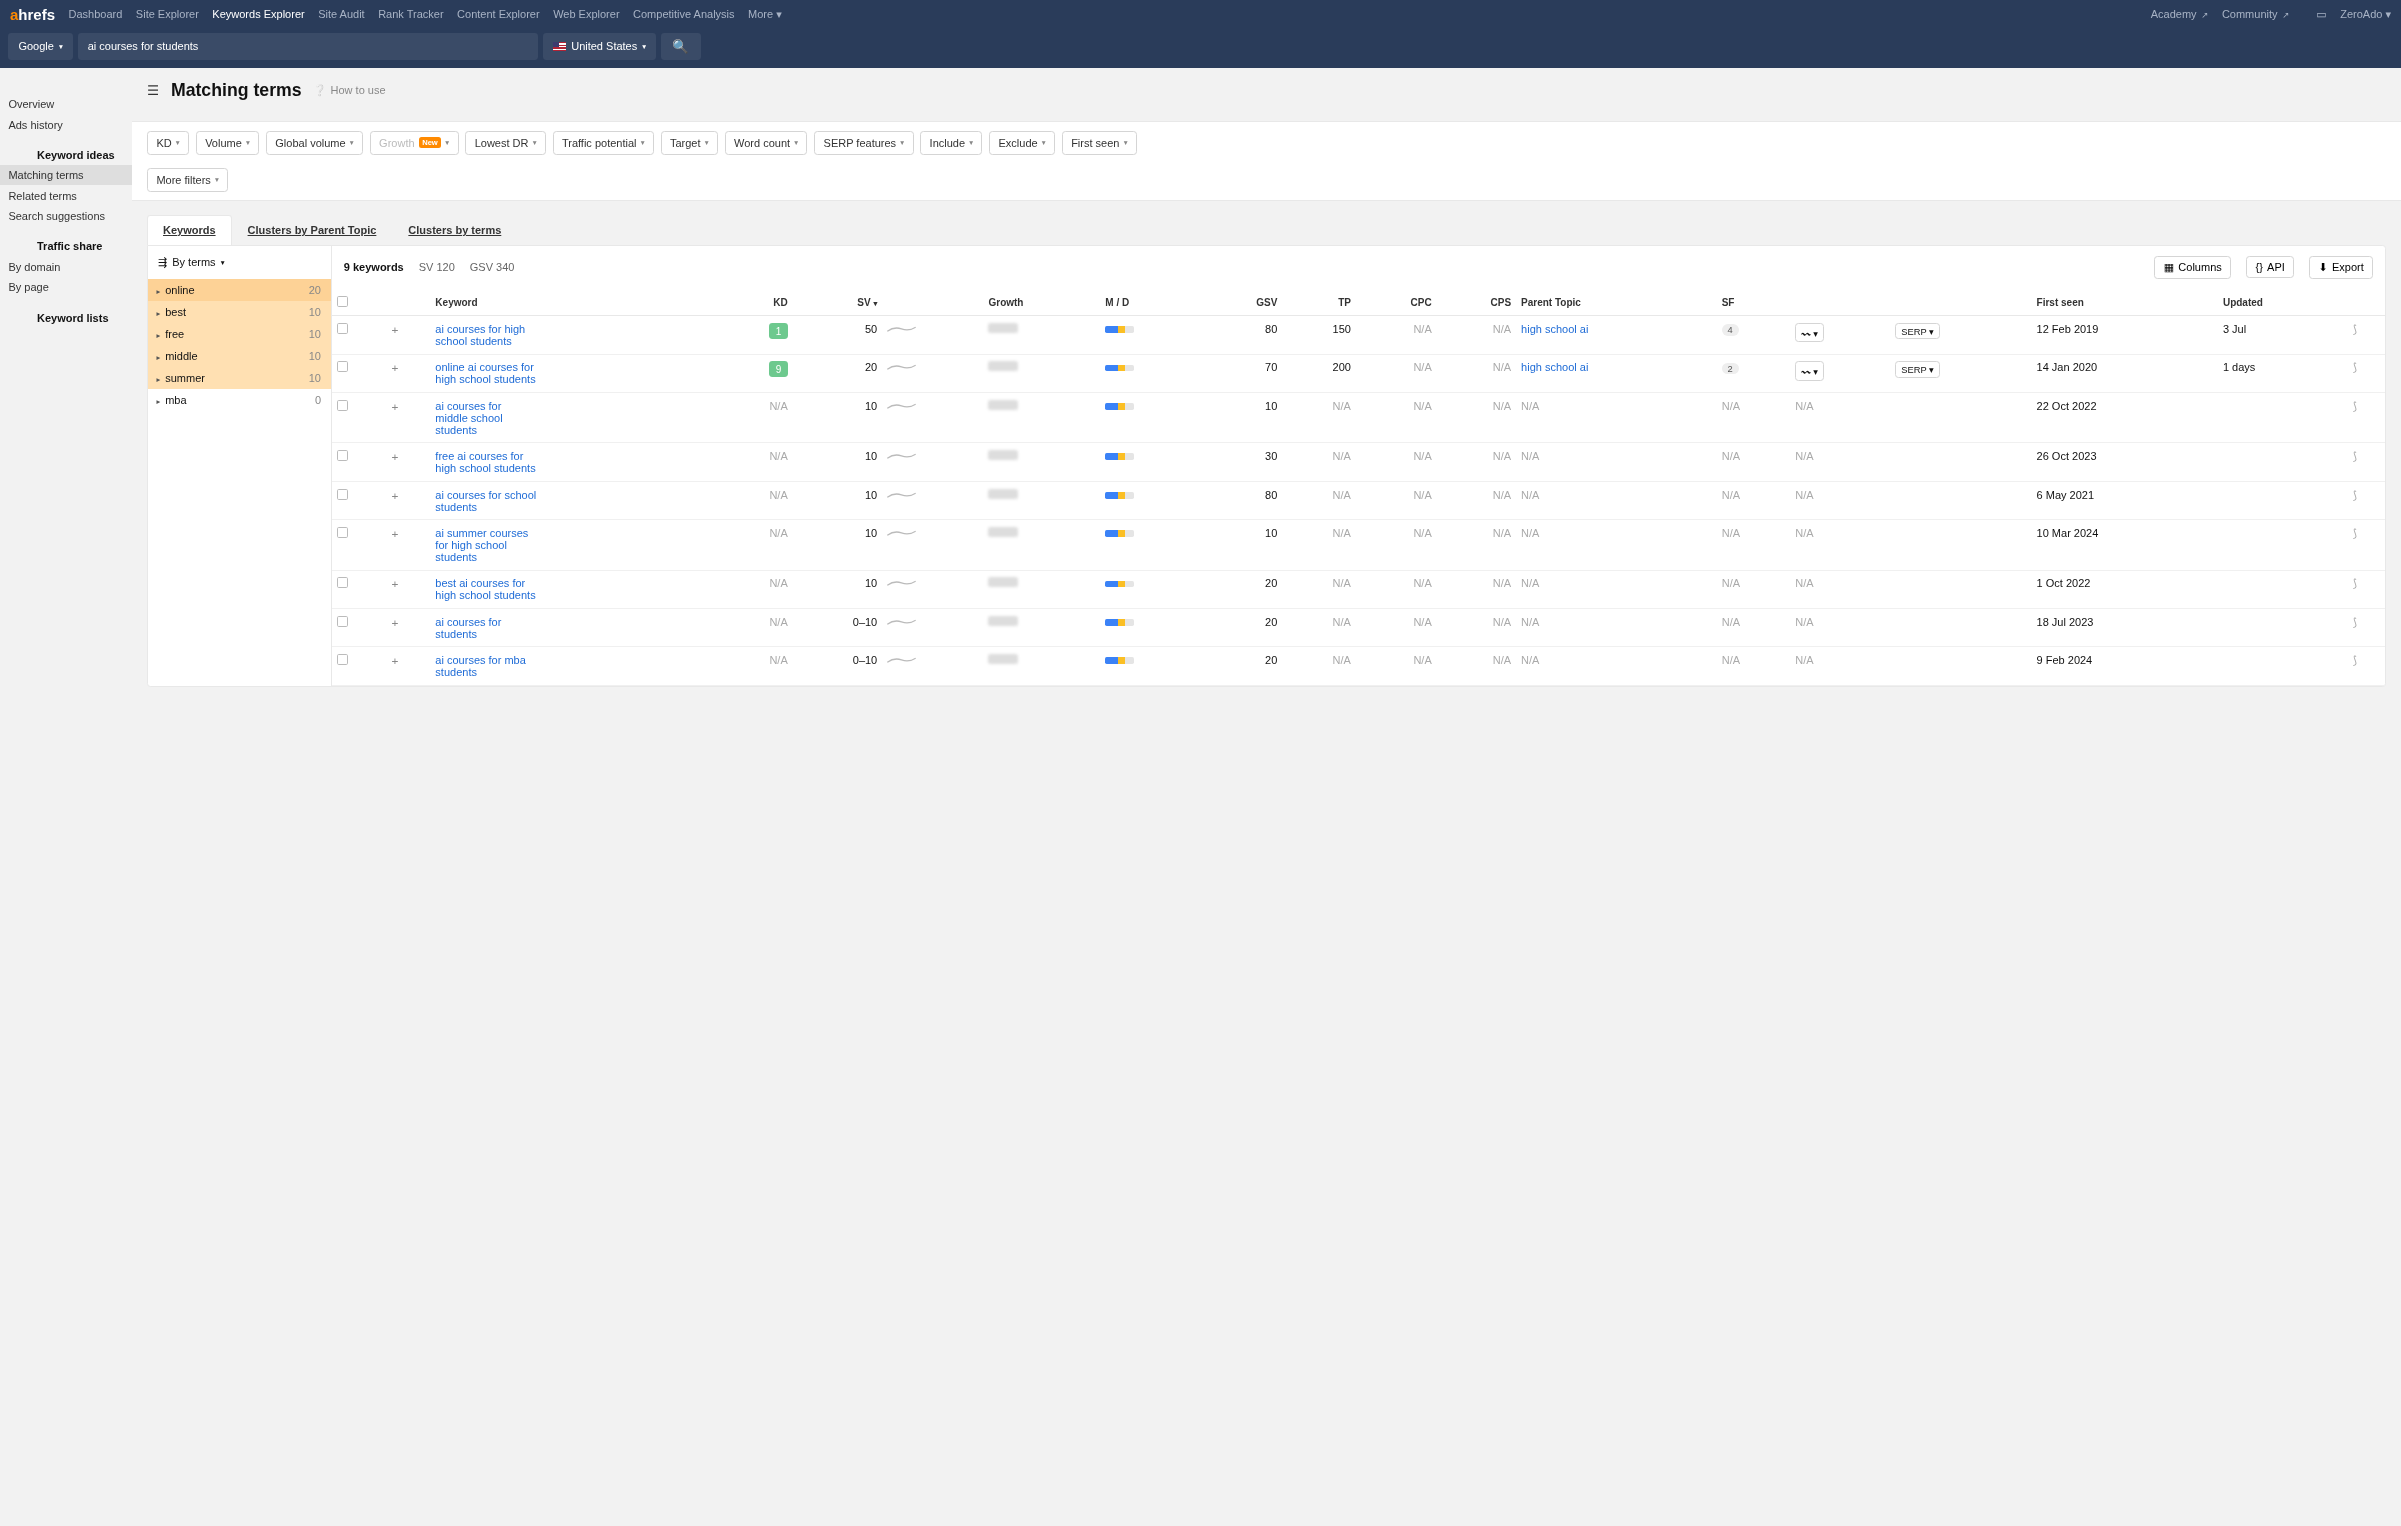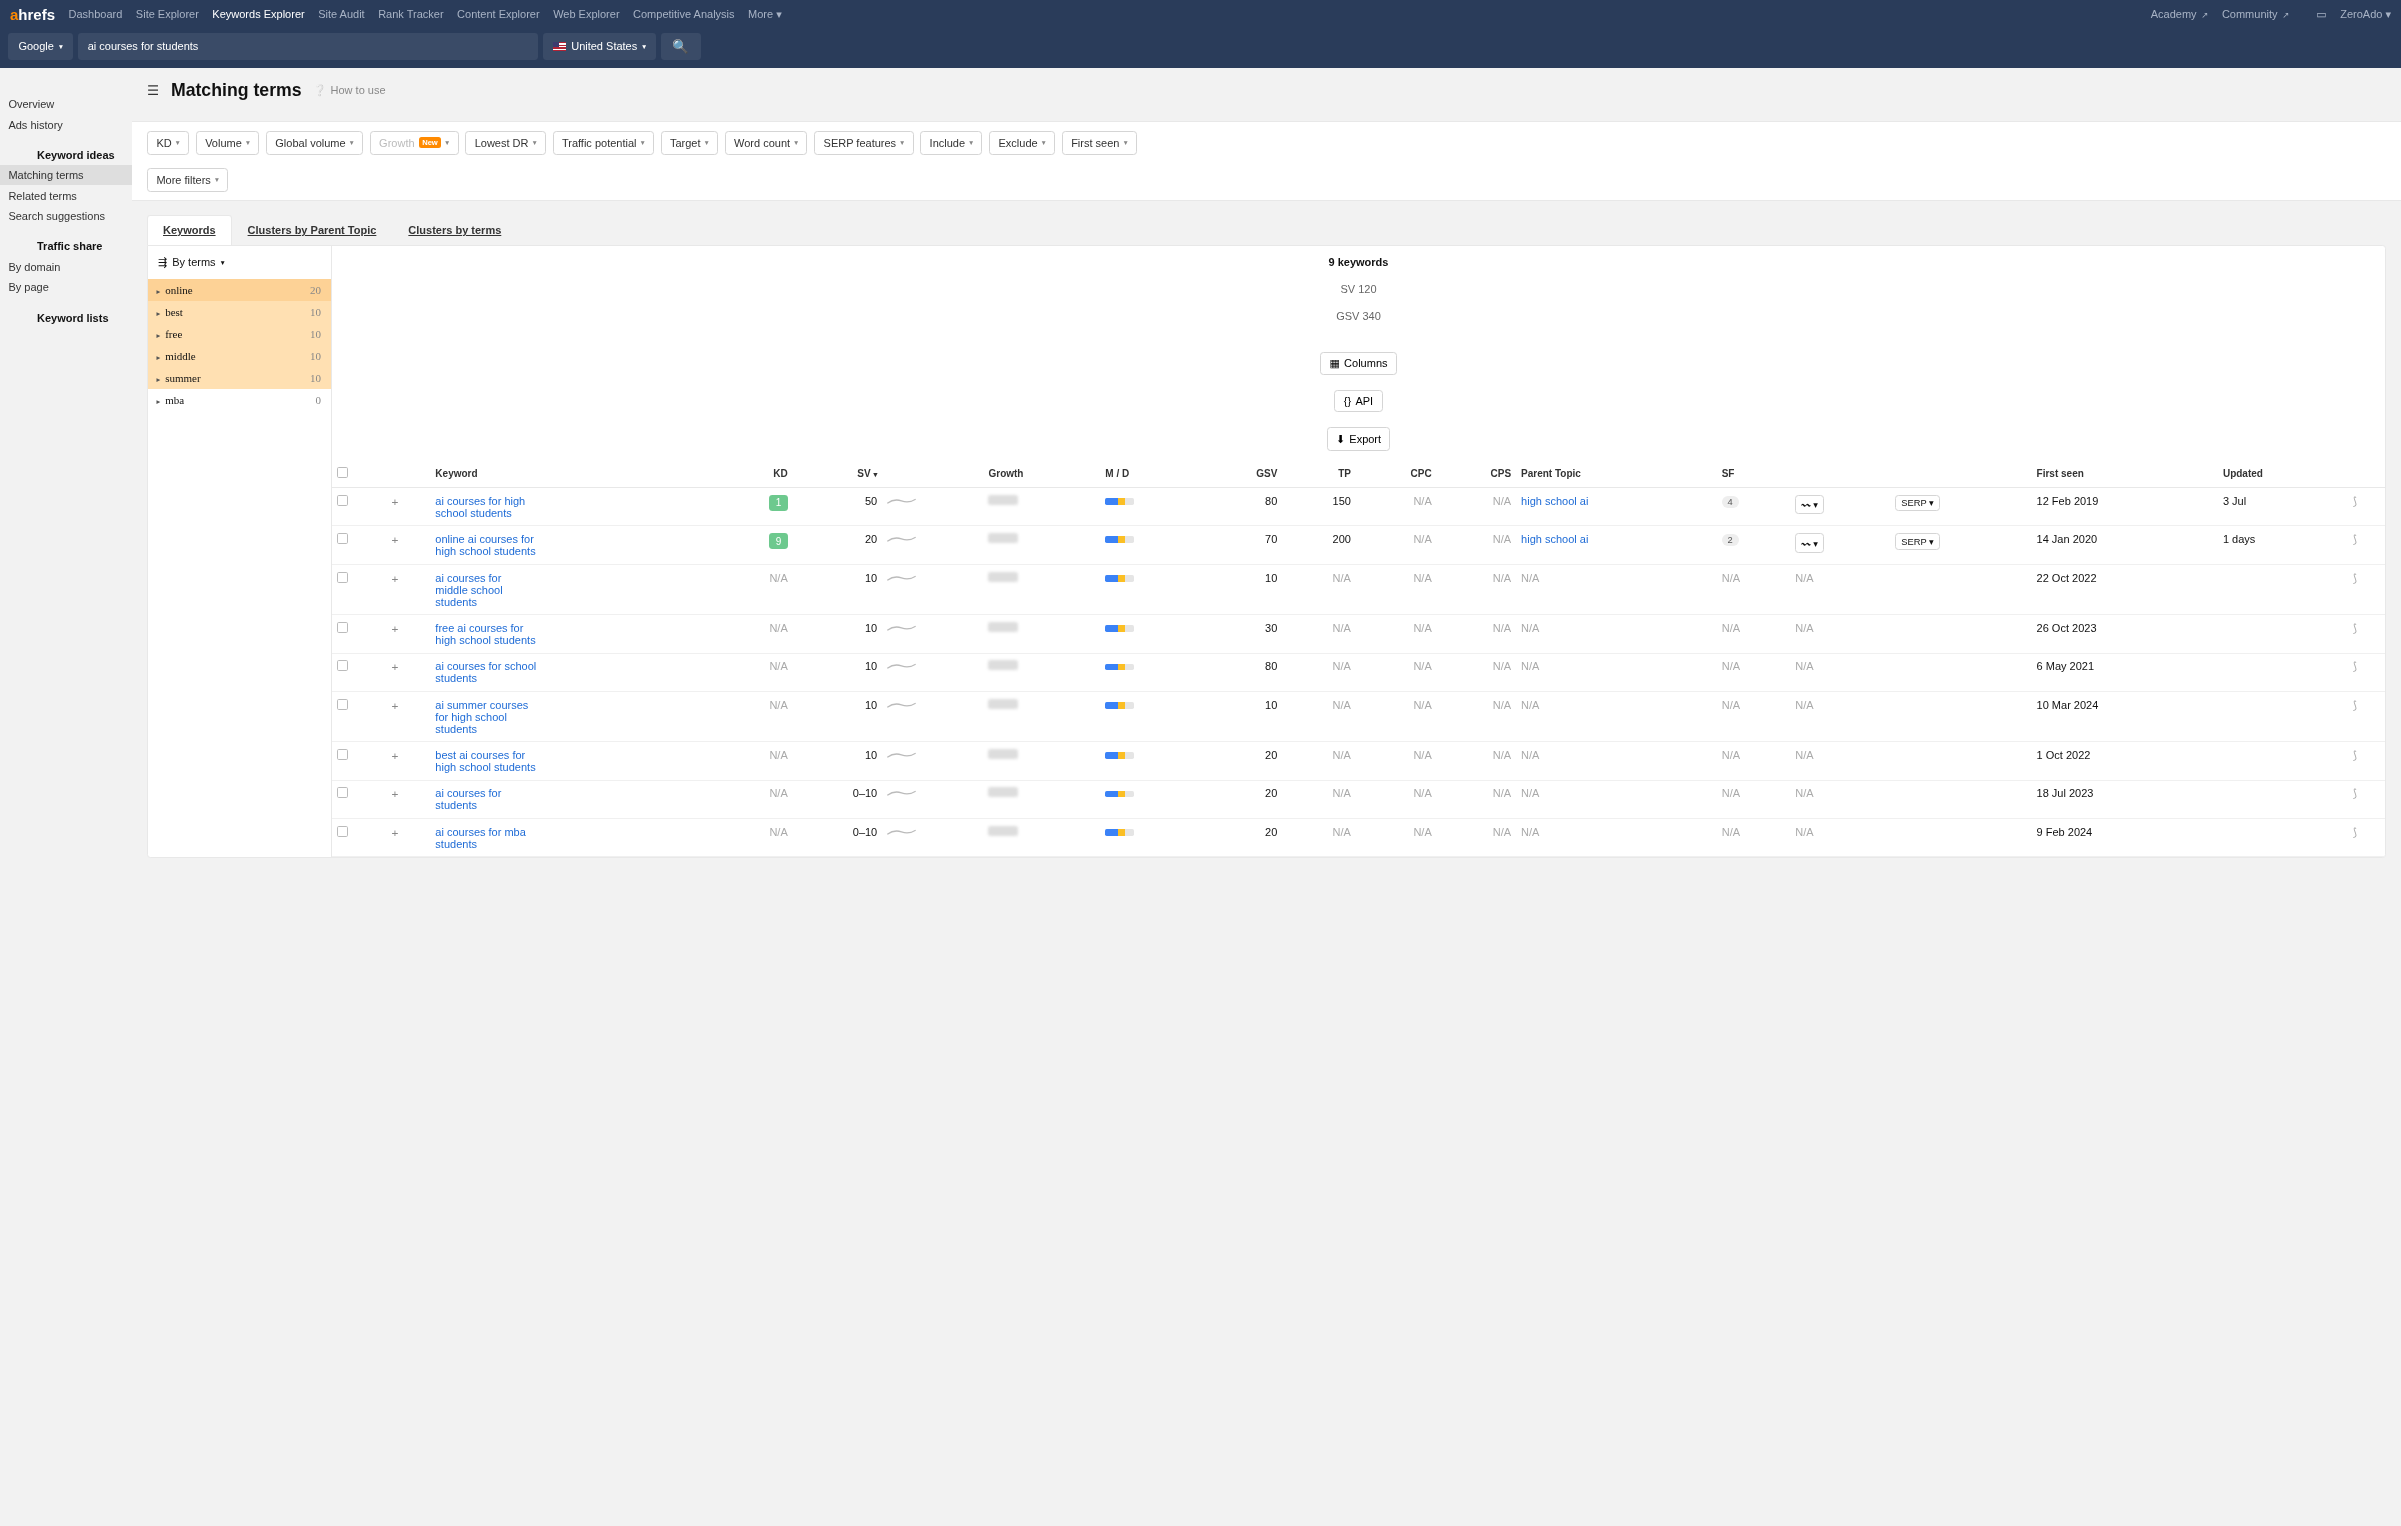--- a/index.html
+++ b/index.html
@@ -40,27 +40,27 @@
 .fbtn .caret { font-size: 7.6px; color: #888; }
 .fbtn.disabled { color: #bbb; }
 .newbadge { background: #ff8a00; color: #fff; font-size: 7.6px; padding: 0.8px 3.4px; border-radius: 2.5px; font-weight: bold; }
 .tabs { display: flex; gap: 0; padding: 13.5px 15px 0; }
 .tab { padding: 8.4px 15px; font-size: 11px; font-weight: bold; cursor: pointer; color: #333; border: 0.8px solid transparent; border-bottom: none; border-radius: 3.4px 3.4px 0 0; text-decoration: underline; }
 .tab.active { background: #fff; border-color: #e8e8e8; }
 .panel { background: #fff; border: 0.8px solid #e8e8e8; margin: 0 15px 15px; border-radius: 0 3.4px 3.4px 3.4px; display: flex; }
 .leftcol { width: 184px; border-right: 0.8px solid #e8e8e8; }
 .leftcol .header { padding: 10px 10px; display: flex; align-items: center; gap: 5px; font-size: 11px; cursor: pointer; }
 .termlist { }
-.term { display: flex; justify-content: space-between; align-items: center; padding: 5px 10px 5px 8.4px; font-size: 11px; cursor: pointer; font-family: Liberation Serif, serif; }
+.term { display: flex; justify-content: space-between; align-items: center; padding: 5px 10px 5px 8.4px; font-size: 11px; cursor: pointer; }
 .term .tri { font-size: 7.6px; color: #555; margin-right: 5px; }
 .term.h0 { background: #fdd296; }
 .term.h1 { background: #ffe0b2; }
 .term .cnt { color: #888; }
 .rightcol { flex: 1; }
-.rightcol .header { display: flex; align-items: center; padding: 10px 11.8px; gap: 15px; flex-direction: column; }
+.rightcol .header { display: flex; align-items: center; padding: 10px 11.8px; gap: 15px; }
 .rightcol .header .kw { font-weight: bold; }
 .rightcol .header .stat { color: #666; }
 .rightcol .header .spacer { flex: 1; }
 .hbtn { background: #fff; border: 0.8px solid #d5d5d5; border-radius: 3.4px; padding: 4.2px 8.4px; font-size: 11px; cursor: pointer; display: inline-flex; align-items: center; gap: 4.2px; }
 table { width: 100%; border-collapse: collapse; font-size: 11px; }
 th { text-align: left; padding: 6.7px 5px; border-bottom: 0.8px solid #e8e8e8; font-weight: bold; color: #333; font-size: 10px; }
 th.r, td.r { text-align: right; }
 td { padding: 6.7px 5px; border-bottom: 0.8px solid #f0f0f0; vertical-align: top; }
 .kwlink { color: #1e6bd6; cursor: pointer; max-width: 101px; display: inline-block; }
 .kdpill { display: inline-block; min-width: 18.6px; text-align: center; padding: 2.5px 5px; border-radius: 3.4px; background: #6dc98e; color: #fff; font-size: 10px; }

